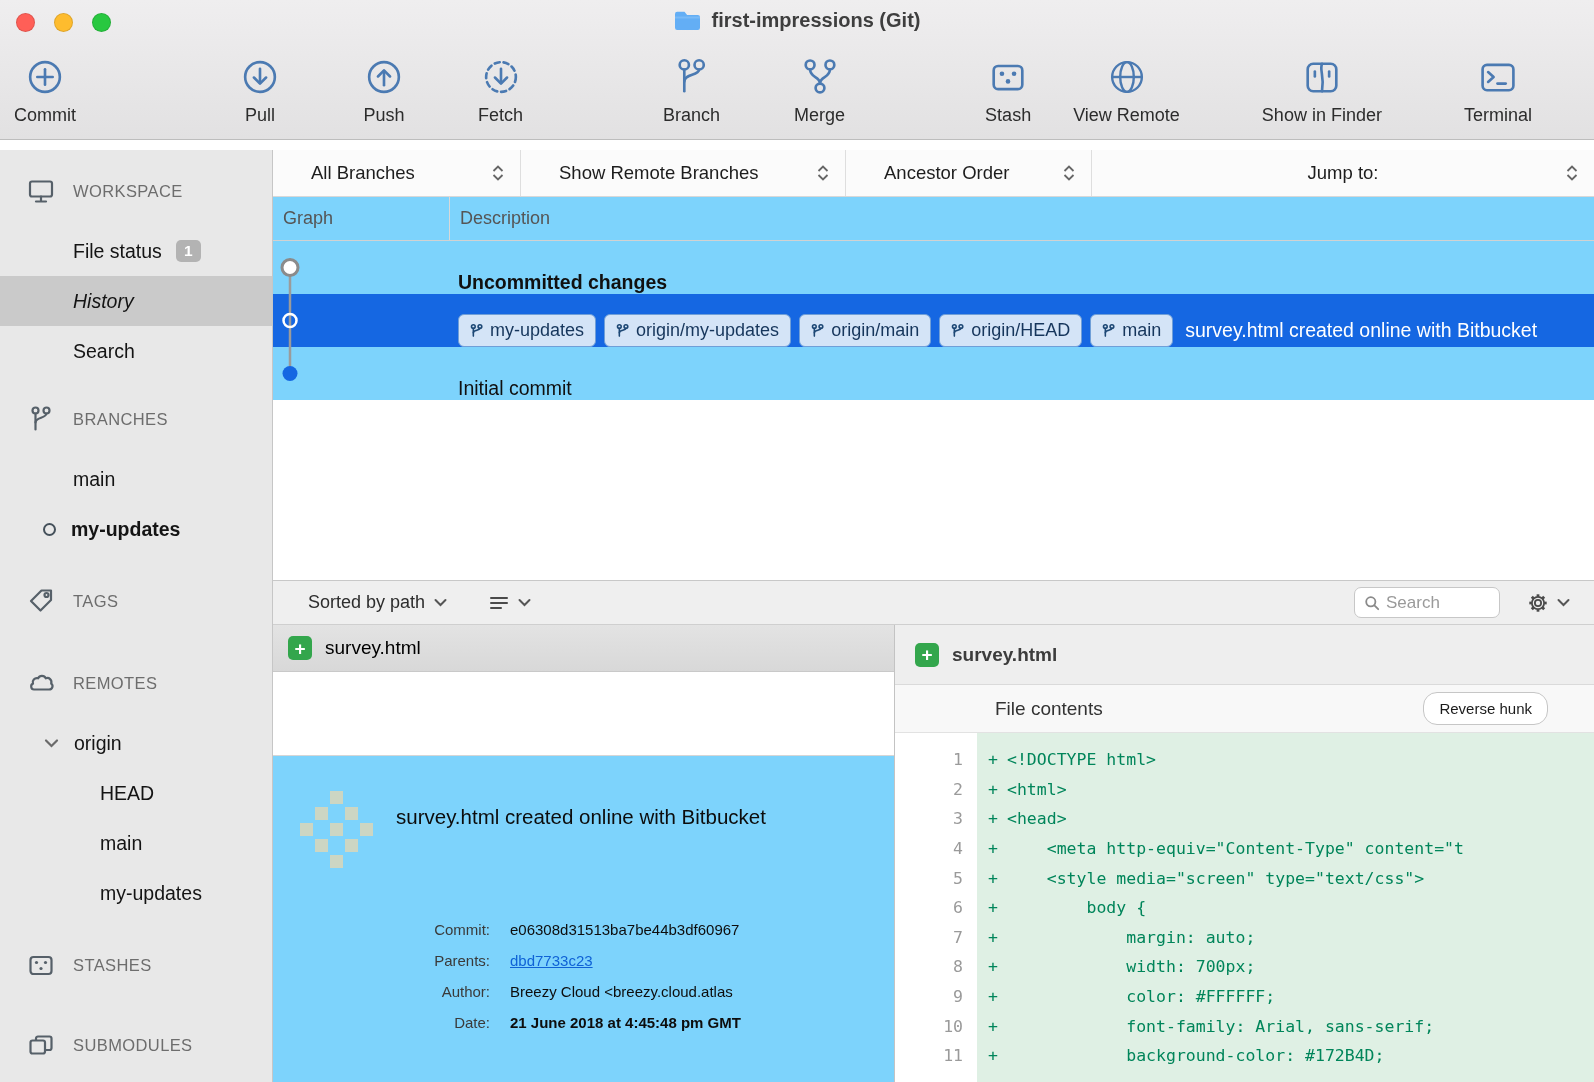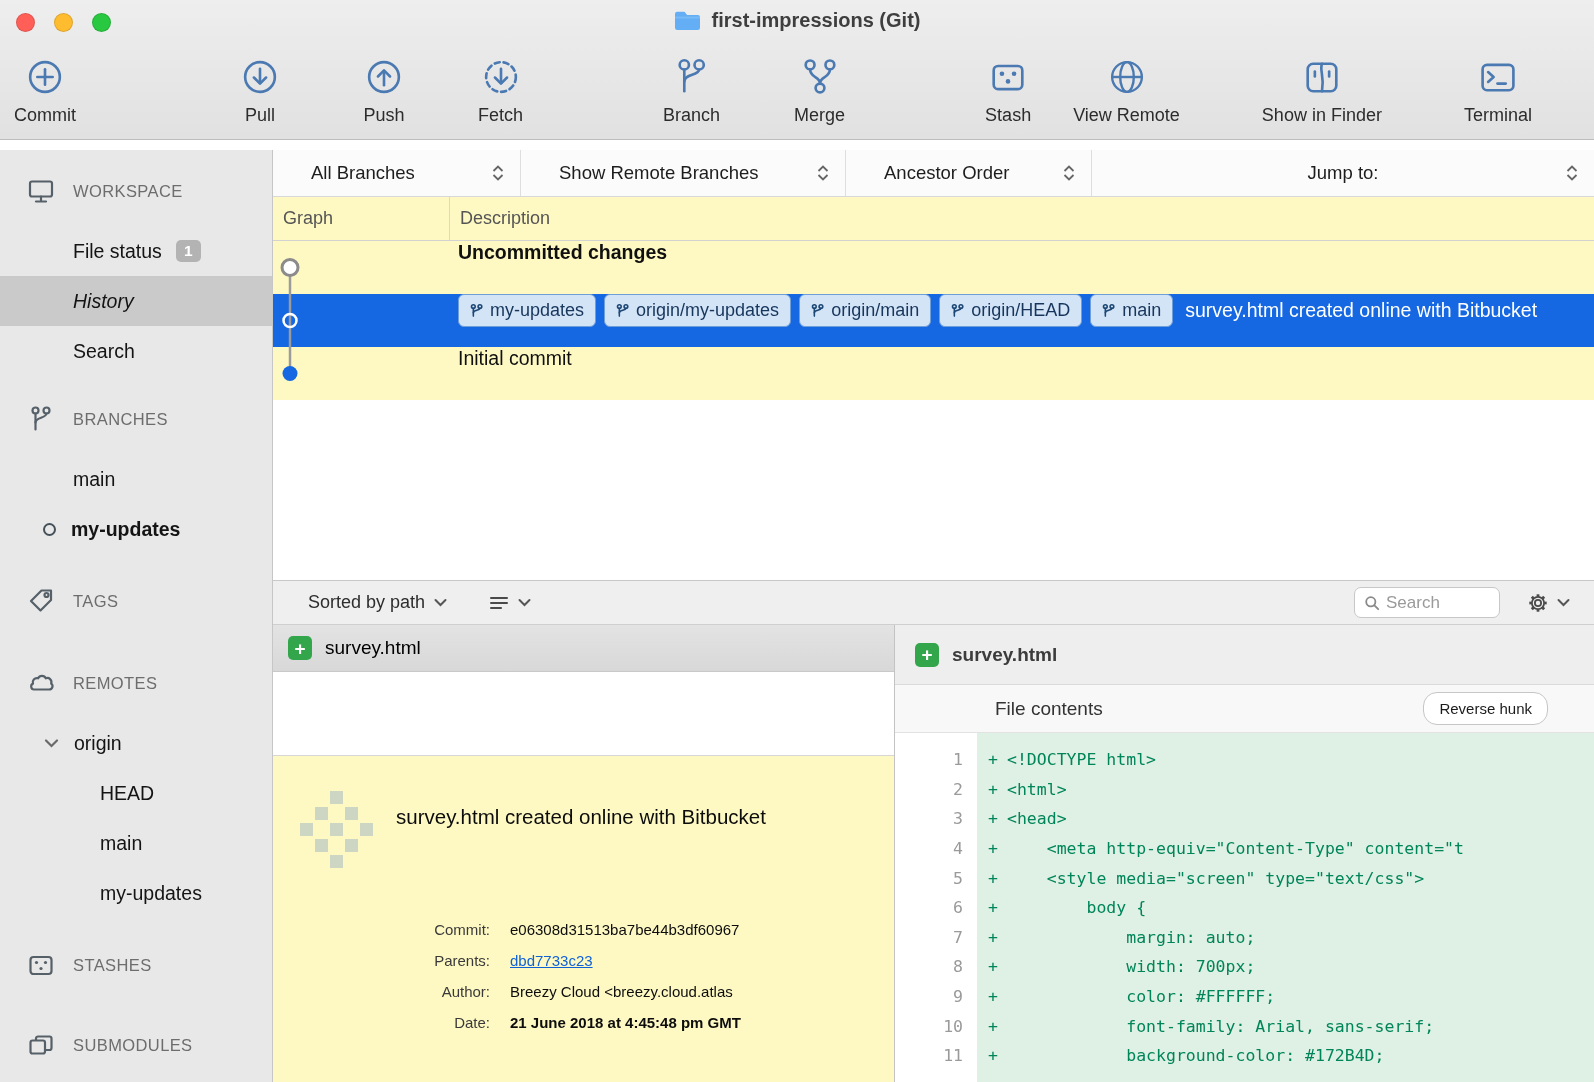--- a/index.html
+++ b/index.html
@@ -34,39 +34,39 @@
   .sb-sub { padding-left: 100px; }
   .sb-origin { padding-left: 44px; gap: 15px; }
   .count-badge { margin-left: 14px; background: #b3b3b3; color: #fff; font-size: 15.5px;
                  font-weight: 700; border-radius: 5px; padding: 2px 8px; line-height: 1.2; }
   .cur-ring { width: 13px; height: 13px; border: 2.5px solid #44505a; border-radius: 50%;
               margin-right: 15px; flex-shrink: 0; }
   .bold { font-weight: 700; }
 
   
   .main { position: absolute; top: 150px; left: 273px; width: 1321px; height: 932px;
-          background: #fef9c3; overflow: hidden; }
+          background: #7dd3fc; overflow: hidden; }
 
   .filterbar { height: 47px; display: flex; align-items: stretch; background: #fbfbfb;
                border-bottom: 1px solid #d8d8d8; font-size: 18.5px; color: #1d1d1d; }
   .fseg { display: flex; align-items: center; justify-content: space-between;
           padding: 0 16px 0 38px; border-right: 1px solid #dedede; }
   .fseg.s1 { width: 248px; } .fseg.s2 { width: 325px; } .fseg.s3 { width: 246px; }
   .fseg.s4 { flex: 1; position: relative; justify-content: center; border-right: none; padding: 0; }
   .s4-arrows { position: absolute; right: 16px; top: 50%; transform: translateY(-50%); }
   .updown { display: flex; flex-direction: column; gap: 2px; align-items: center; }
 
   .thead { height: 44px; display: flex; align-items: center; border-bottom: 1px solid #d2d2d2;
            color: #555; font-size: 18px; }
   .th-graph { width: 177px; height: 100%; display: flex; align-items: center; padding-left: 10px;
               border-right: 1px solid #d8d8d8; }
   .th-desc { padding-left: 10px; }
 
   .rows { position: relative; height: 159px; }
-  .row { position: absolute; left: 0; width: 100%; height: 53px; display: flex; align-items: flex-start; overflow: hidden; }
+  .row { position: absolute; left: 0; width: 100%; height: 53px; display: flex; align-items: flex-end; overflow: hidden; }
   .row1 { top: 0; } .row2 { top: 53px; background: #1567e2; } .row3 { top: 106px; }
   .row .desc { padding-left: 185px; font-size: 19.5px; color: #101010; white-space: nowrap; }
   .row1 .desc { font-weight: 700; }
   .row2-content { display: flex; align-items: center; margin-left: 185px; flex: 1; min-width: 0;
                   overflow: hidden; white-space: nowrap; }
   .badges { display: flex; gap: 8px; flex-shrink: 0; }
   .badge-branch { display: inline-flex; align-items: center; gap: 7px; height: 33px; padding: 0 11px;
                   background: #d4e4f7; border: 1.5px solid #6f9fd8; border-radius: 6px;
                   color: #16365c; font-size: 18px; font-weight: 500; white-space: nowrap; }
   .commit-msg { color: #ffffff; font-size: 19.5px; margin-left: 12px; white-space: nowrap; }

